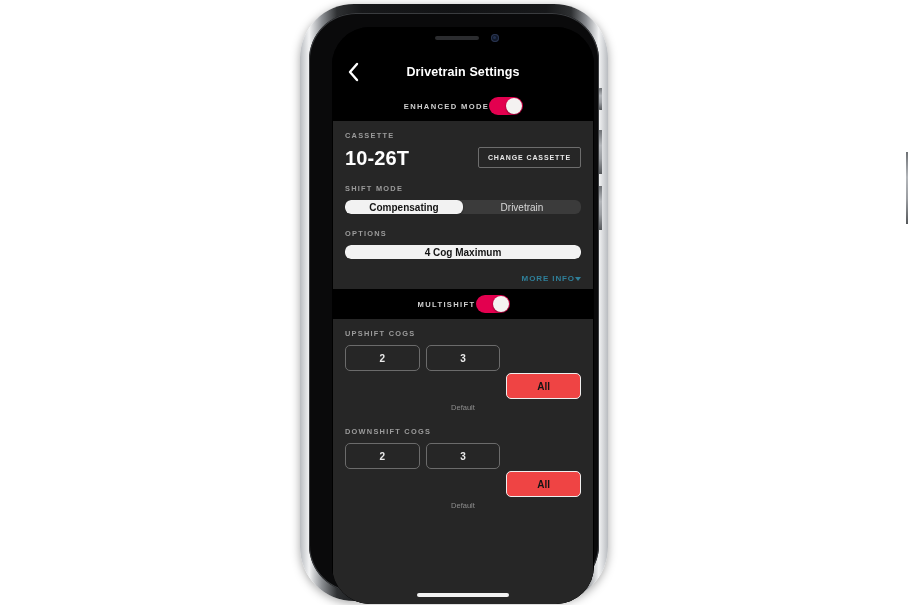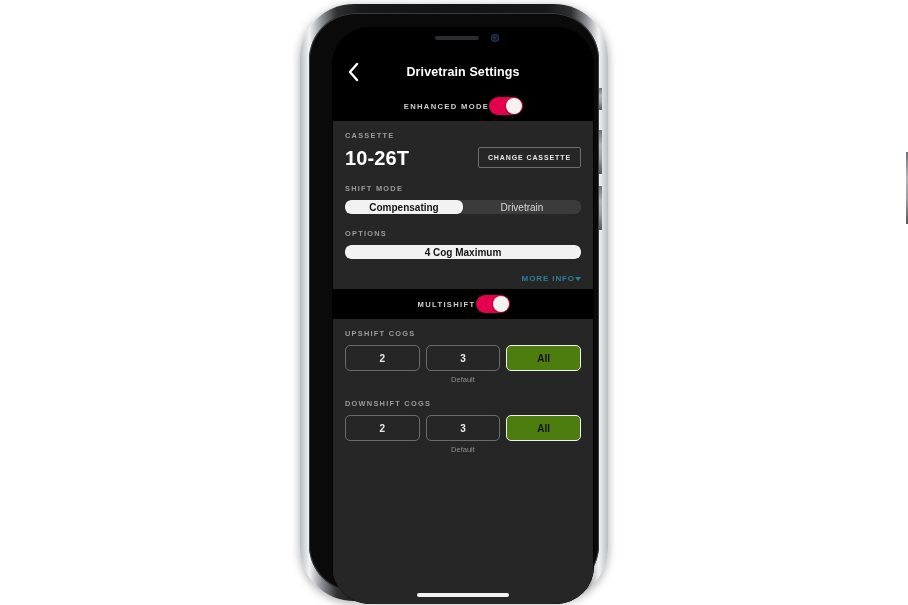--- a/index.html
+++ b/index.html
@@ -218,23 +218,24 @@
     display:flex; align-items:center; justify-content:center;
     border:1px solid #6b6b6b;
     border-radius:5px;
     background:transparent;
     color:#eaeaea;
     font-family:"Liberation Sans", sans-serif;
     font-size:10px; font-weight:bold;
     cursor:pointer;
   }
   .cog-btn.selected{
-    background:#4d7c0f;
+    background:#ef4444;
     border-color:#efefef;
     color:#141414;
+    margin-top:28px;
   }
   .default-note{
     text-align:center;
     font-size:7.5px;
     color:#8d8d8d;
     margin-top:4px;
   }
 
   #multishift-panel{flex:1 1 auto;}
 

